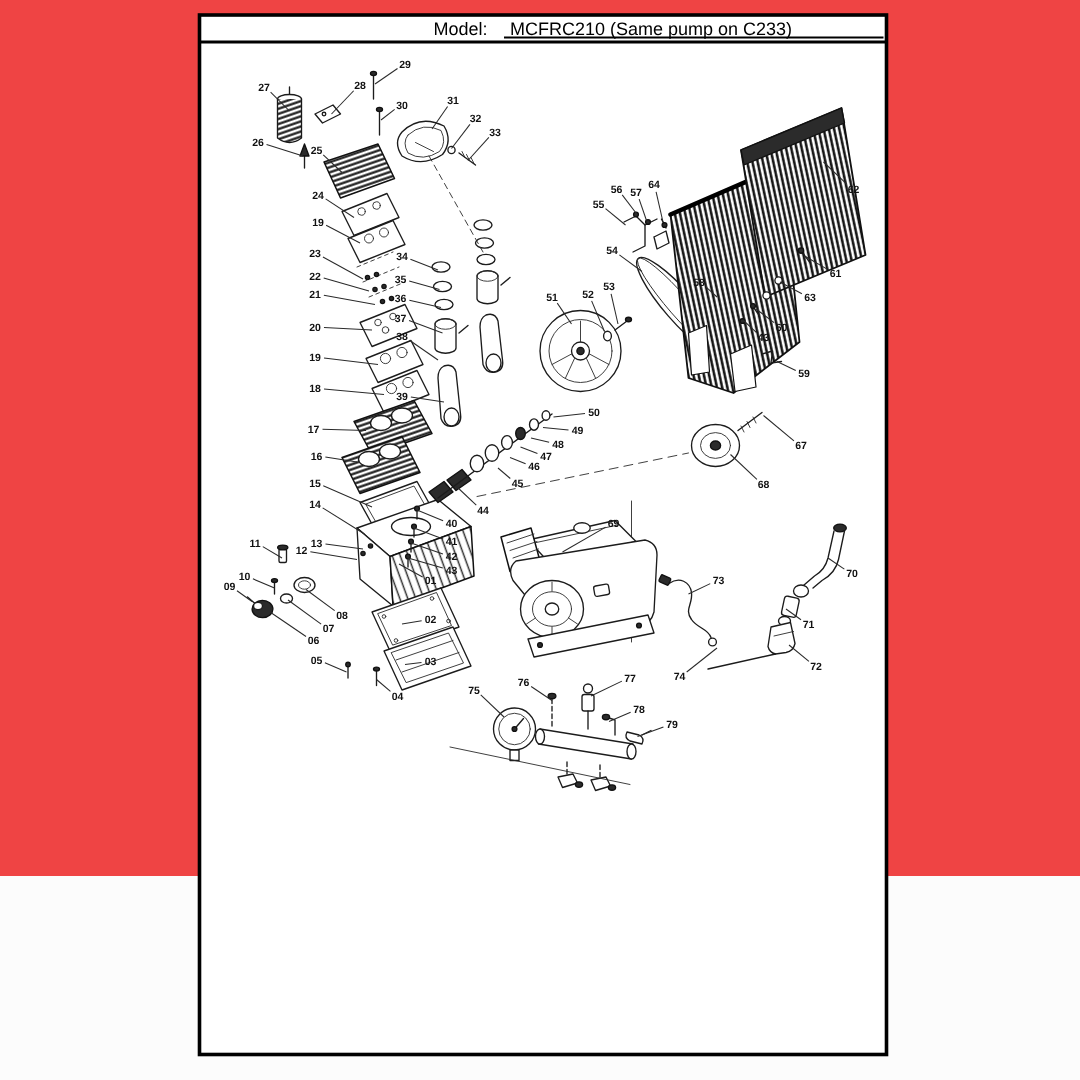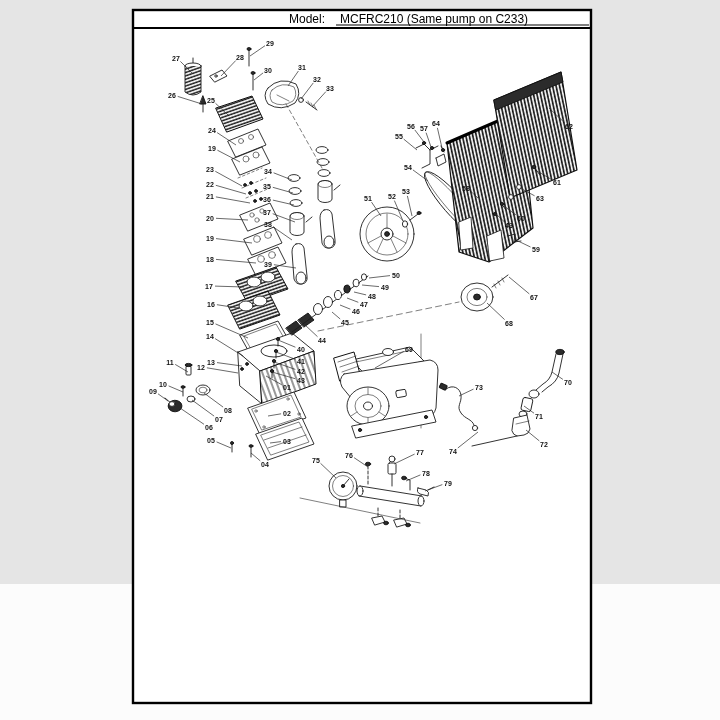--- a/index.html
+++ b/index.html
@@ -1,16 +1,16 @@
 <!DOCTYPE html>
 <html><head>
 <meta charset="utf-8">
 <style>
   html,body{margin:0;padding:0;background:#fcfcfc;width:720px;height:720px;overflow:hidden;}
-  .stage{position:relative;width:720px;height:584px;background:#e5e5e5;font-family:"Liberation Sans",sans-serif;}
+  .stage{position:relative;width:720px;height:584px;background:#ef4444;font-family:"Liberation Sans",sans-serif;}
   svg{position:absolute;left:0;top:0;}
   .callout{font:bold 7px "Liberation Sans",sans-serif;fill:#111;}
   .leader{stroke:#2a2a2a;stroke-width:0.7;}
   .title-label{font:12px "Liberation Sans",sans-serif;fill:#000;}
   .title-value{font:12px "Liberation Sans",sans-serif;fill:#000;}
   .ln{stroke:#1c1c1c;stroke-width:0.9;fill:none;}
   .lnf{stroke:#1c1c1c;stroke-width:0.9;fill:#fff;}
   .dk{stroke:#111;stroke-width:0.9;fill:#2b2b2b;}
   .thin{stroke:#2a2a2a;stroke-width:0.6;fill:none;}
 </style>

